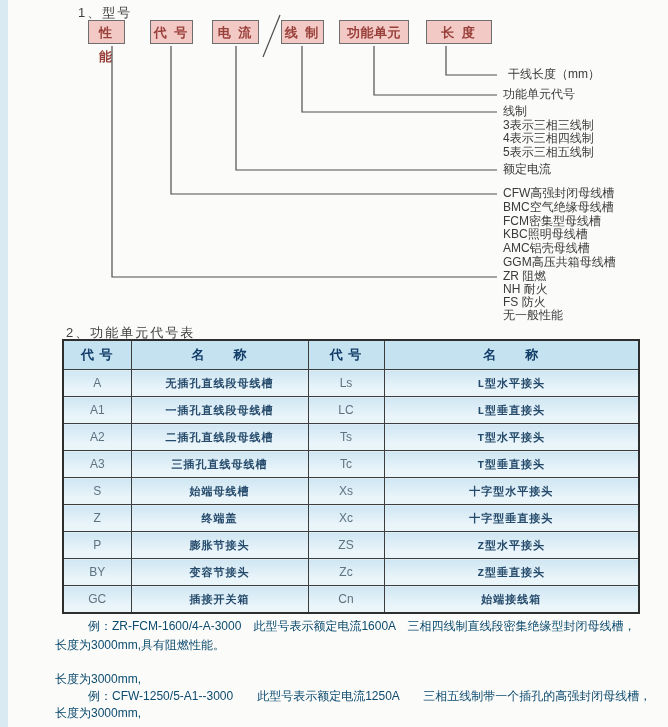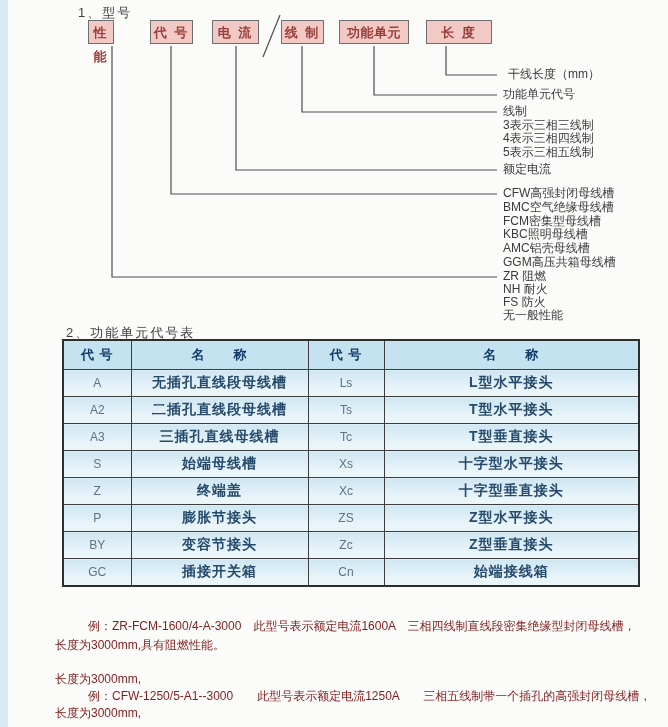--- a/index.html
+++ b/index.html
@@ -5,36 +5,36 @@
   html,body{margin:0;padding:0;}
   body{font-family:"Liberation Sans","DejaVu Sans",sans-serif;}
   .page{position:relative;width:668px;height:727px;background:#fbfcfa;overflow:hidden;}
   .edge-strip{position:absolute;left:0;top:0;width:8px;height:727px;background:#d9eaf2;}
   .section-title{position:absolute;font-size:13px;color:#3f3f3f;letter-spacing:2px;}
   #title1{left:78px;top:4px;}
   #title2{left:66px;top:324px;}
   .pbox{position:absolute;top:20px;height:24px;line-height:24px;text-align:center;
         background:#f3c9c6;border:1.5px solid #6e6e6e;color:#9a403b;font-weight:bold;
         font-size:13px;letter-spacing:2px;box-sizing:border-box;}
-  #box-xingneng{left:88px;width:26px;}
+  #box-xingneng{left:88px;width:37px;}
   #box-daihao{left:150px;width:43px;}
   #box-dianliu{left:212px;width:47px;}
   #box-xianzhi{left:281px;width:43px;}
   #box-gongnengdanyuan{left:339px;width:70px;letter-spacing:0.5px;}
   #box-changdu{left:426px;width:66px;}
   svg.lines{position:absolute;left:0;top:0;pointer-events:none;}
   .lbl{position:absolute;left:503px;font-size:12px;color:#3a3a3a;white-space:nowrap;line-height:13px;}
   .ref-table{position:absolute;left:62px;top:339px;border-collapse:collapse;table-layout:fixed;
              border:2px solid #2e2e2e;}
   .ref-table th,.ref-table td{border:1px solid #3d3d3d;text-align:center;padding:0;overflow:hidden;}
   .ref-table th{height:28px;background:#c5e2f0;color:#123c68;font-size:13px;font-weight:bold;letter-spacing:1px;}
   .ref-table td{height:26px;background:linear-gradient(180deg,#cfe6f2 0%,#eaf5fa 75%);}
   .ref-table td.code{color:#5e7280;font-size:12px;}
-  .ref-table td.name{color:#254a6b;font-size:14px;font-weight:bold;letter-spacing:1px;}
-  .ex-line{position:absolute;font-size:12px;color:#7f1d1d;white-space:nowrap;}
+  .ref-table td.name{color:#254a6b;font-size:11px;font-weight:bold;letter-spacing:1px;font-family:Liberation Mono, monospace;}
+  .ex-line{position:absolute;font-size:12px;color:#0c4a6e;white-space:nowrap;}
   .ex-indent{left:88px;}
   .ex-wrap{left:55px;}
 </style>
 </head>
 <body>
 
 <div class="page">
   <div class="edge-strip"></div>
 
   <div class="section-title" id="title1">1、型号</div>
@@ -90,20 +90,26 @@
       <th>代 号</th>
       <th>名　　称</th>
     </tr>
     <tr>
       <td class="code">A</td>
       <td class="name">无插孔直线段母线槽</td>
       <td class="code">Ls</td>
       <td class="name">L型水平接头</td>
     </tr>
     <tr>
+      <td class="code">A1</td>
+      <td class="name">一插孔直线段母线槽</td>
+      <td class="code">LC</td>
+      <td class="name">L型垂直接头</td>
+    </tr>
+    <tr>
       <td class="code">A2</td>
       <td class="name">二插孔直线段母线槽</td>
       <td class="code">Ts</td>
       <td class="name">T型水平接头</td>
     </tr>
     <tr>
       <td class="code">A3</td>
       <td class="name">三插孔直线母线槽</td>
       <td class="code">Tc</td>
       <td class="name">T型垂直接头</td>

